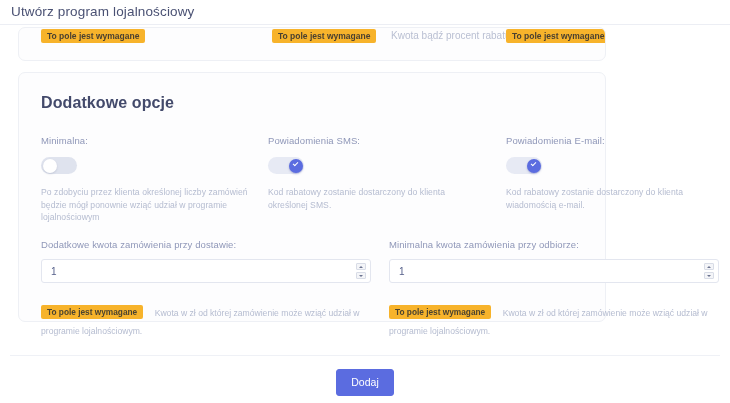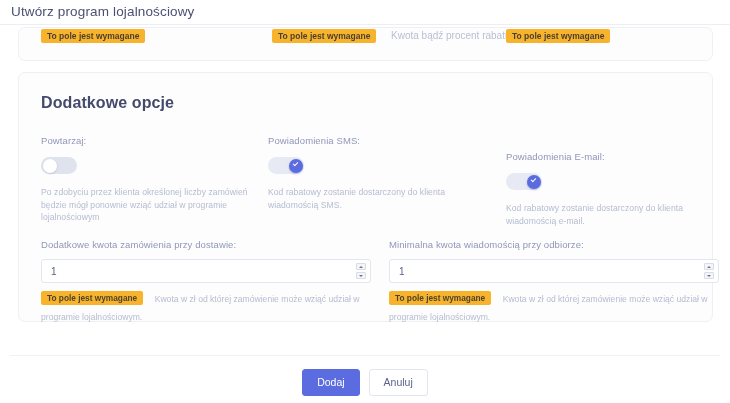--- a/index.html
+++ b/index.html
@@ -17,21 +17,21 @@
     font-size: 13.5px; color: #4a5173; font-weight: 400;
     letter-spacing: .15px; white-space: nowrap;
   }
   .title-divider {
     position: absolute; left: 0; top: 24px; width: 730px; height: 1px;
     background: #eceef4;
   }
 
   
   .card {
-    position: absolute; left: 18px; width: 695px;
+    position: absolute; left: 18px; width: 588px;
     background: #fdfdfe;
     border: 1px solid #eef0f5;
     border-radius: 7px;
   }
   .card-top { top: 27px; height: 34px; overflow: hidden; }
   .card-main { top: 72px; height: 250px; }
 
   
   .clip-row { position: absolute; left: 0; top: -6px; width: 695px; height: 28px; }
   .clip-badge {
@@ -53,21 +53,21 @@
   
   .section-heading {
     position: absolute; left: 22px; top: 21px;
     font-size: 16px; color: #434a6b; font-weight: 700; letter-spacing: .1px;
   }
 
   
   .col { position: absolute; top: 62px; width: 215px; }
   .col.c1 { left: 22px; }
   .col.c2 { left: 249px; }
-  .col.c3 { left: 487px; margin-top: 16px; }
+  .col.c3 { left: 487px; }
 
   .field-label {
     font-size: 9.5px; color: #8f97b8; letter-spacing: .1px;
     white-space: nowrap; display: block;
   }
 
   .switch {
     position: relative; margin-top: 11px;
     width: 36px; height: 17px; border-radius: 9px;
     background: #dfe3ee; cursor: pointer;
@@ -125,21 +125,21 @@
     background: #f4f5f8; border: 1px solid #d8dce6;
     position: relative; border-radius: 1px;
   }
   .spinner .sp::after {
     content: ""; position: absolute; left: 2.4px; top: 2px;
     border-left: 2.3px solid transparent; border-right: 2.3px solid transparent;
   }
   .spinner .up::after   { border-bottom: 2.6px solid #6c7490; }
   .spinner .down::after { border-top: 2.6px solid #6c7490; top: 2.4px; }
 
-  .val-line { margin-top: 5px; }
+  .val-line { margin-top: 19px; }
   .val-badge {
     display: inline-block; vertical-align: middle;
     background: #f7b32b; color: #4e4staleholder;
     color: #4b4330;
     font-size: 8.3px; font-weight: 700; line-height: 12px;
     padding: 1px 6px; border-radius: 2px; white-space: nowrap;
   }
   .val-help {
     display: inline; margin-left: 7px;
     font-size: 8.6px; line-height: 13px; color: #b5bcd0;
@@ -177,33 +177,33 @@
       <span class="clip-help">Kwota bądź procent rabatu.</span>
       <span class="clip-badge b3">To pole jest wymagane</span>
     </div>
   </div>
 
   <div class="card card-main">
 
     <div class="section-heading">Dodatkowe opcje</div>
 
     <div class="col c1">
-      <span class="field-label">Powtarzaj:</span>
+      <span class="field-label">Minimalna:</span>
       <div class="switch">
         <span class="knob"></span>
       </div>
       <div class="help-text">Po zdobyciu przez klienta określonej liczby zamówień będzie mógł ponownie wziąć udział w programie lojalnościowym</div>
     </div>
 
     <div class="col c2">
       <span class="field-label">Powiadomienia SMS:</span>
       <div class="switch on">
         <span class="knob"></span>
       </div>
-      <div class="help-text">Kod rabatowy zostanie dostarczony do klienta wiadomością SMS.</div>
+      <div class="help-text">Kod rabatowy zostanie dostarczony do klienta określonej SMS.</div>
     </div>
 
     <div class="col c3">
       <span class="field-label">Powiadomienia E-mail:</span>
       <div class="switch on">
         <span class="knob"></span>
       </div>
       <div class="help-text">Kod rabatowy zostanie dostarczony do klienta wiadomością e-mail.</div>
     </div>
 
@@ -216,36 +216,35 @@
           <span class="sp down"></span>
         </span>
       </div>
       <div class="val-line">
         <span class="val-badge">To pole jest wymagane</span>
         <span class="val-help">Kwota w zł od której zamówienie może wziąć udział w programie lojalnościowym.</span>
       </div>
     </div>
 
     <div class="inrow r2">
-      <span class="field-label">Minimalna kwota wiadomością przy odbiorze:</span>
+      <span class="field-label">Minimalna kwota zamówienia przy odbiorze:</span>
       <div class="input-wrap">
         <input class="num-input" type="text" value="1" style="">
         <span class="spinner">
           <span class="sp up"></span>
           <span class="sp down"></span>
         </span>
       </div>
       <div class="val-line">
         <span class="val-badge">To pole jest wymagane</span>
         <span class="val-help">Kwota w zł od której zamówienie może wziąć udział w programie lojalnościowym.</span>
       </div>
     </div>
 
   </div>
 
   <div class="footer-divider"></div>
 
   <div class="btns">
     <button class="btn btn-primary">Dodaj</button>
-    <button class="btn btn-secondary">Anuluj</button>
   </div>
 
 </div>
 
 </body></html>

